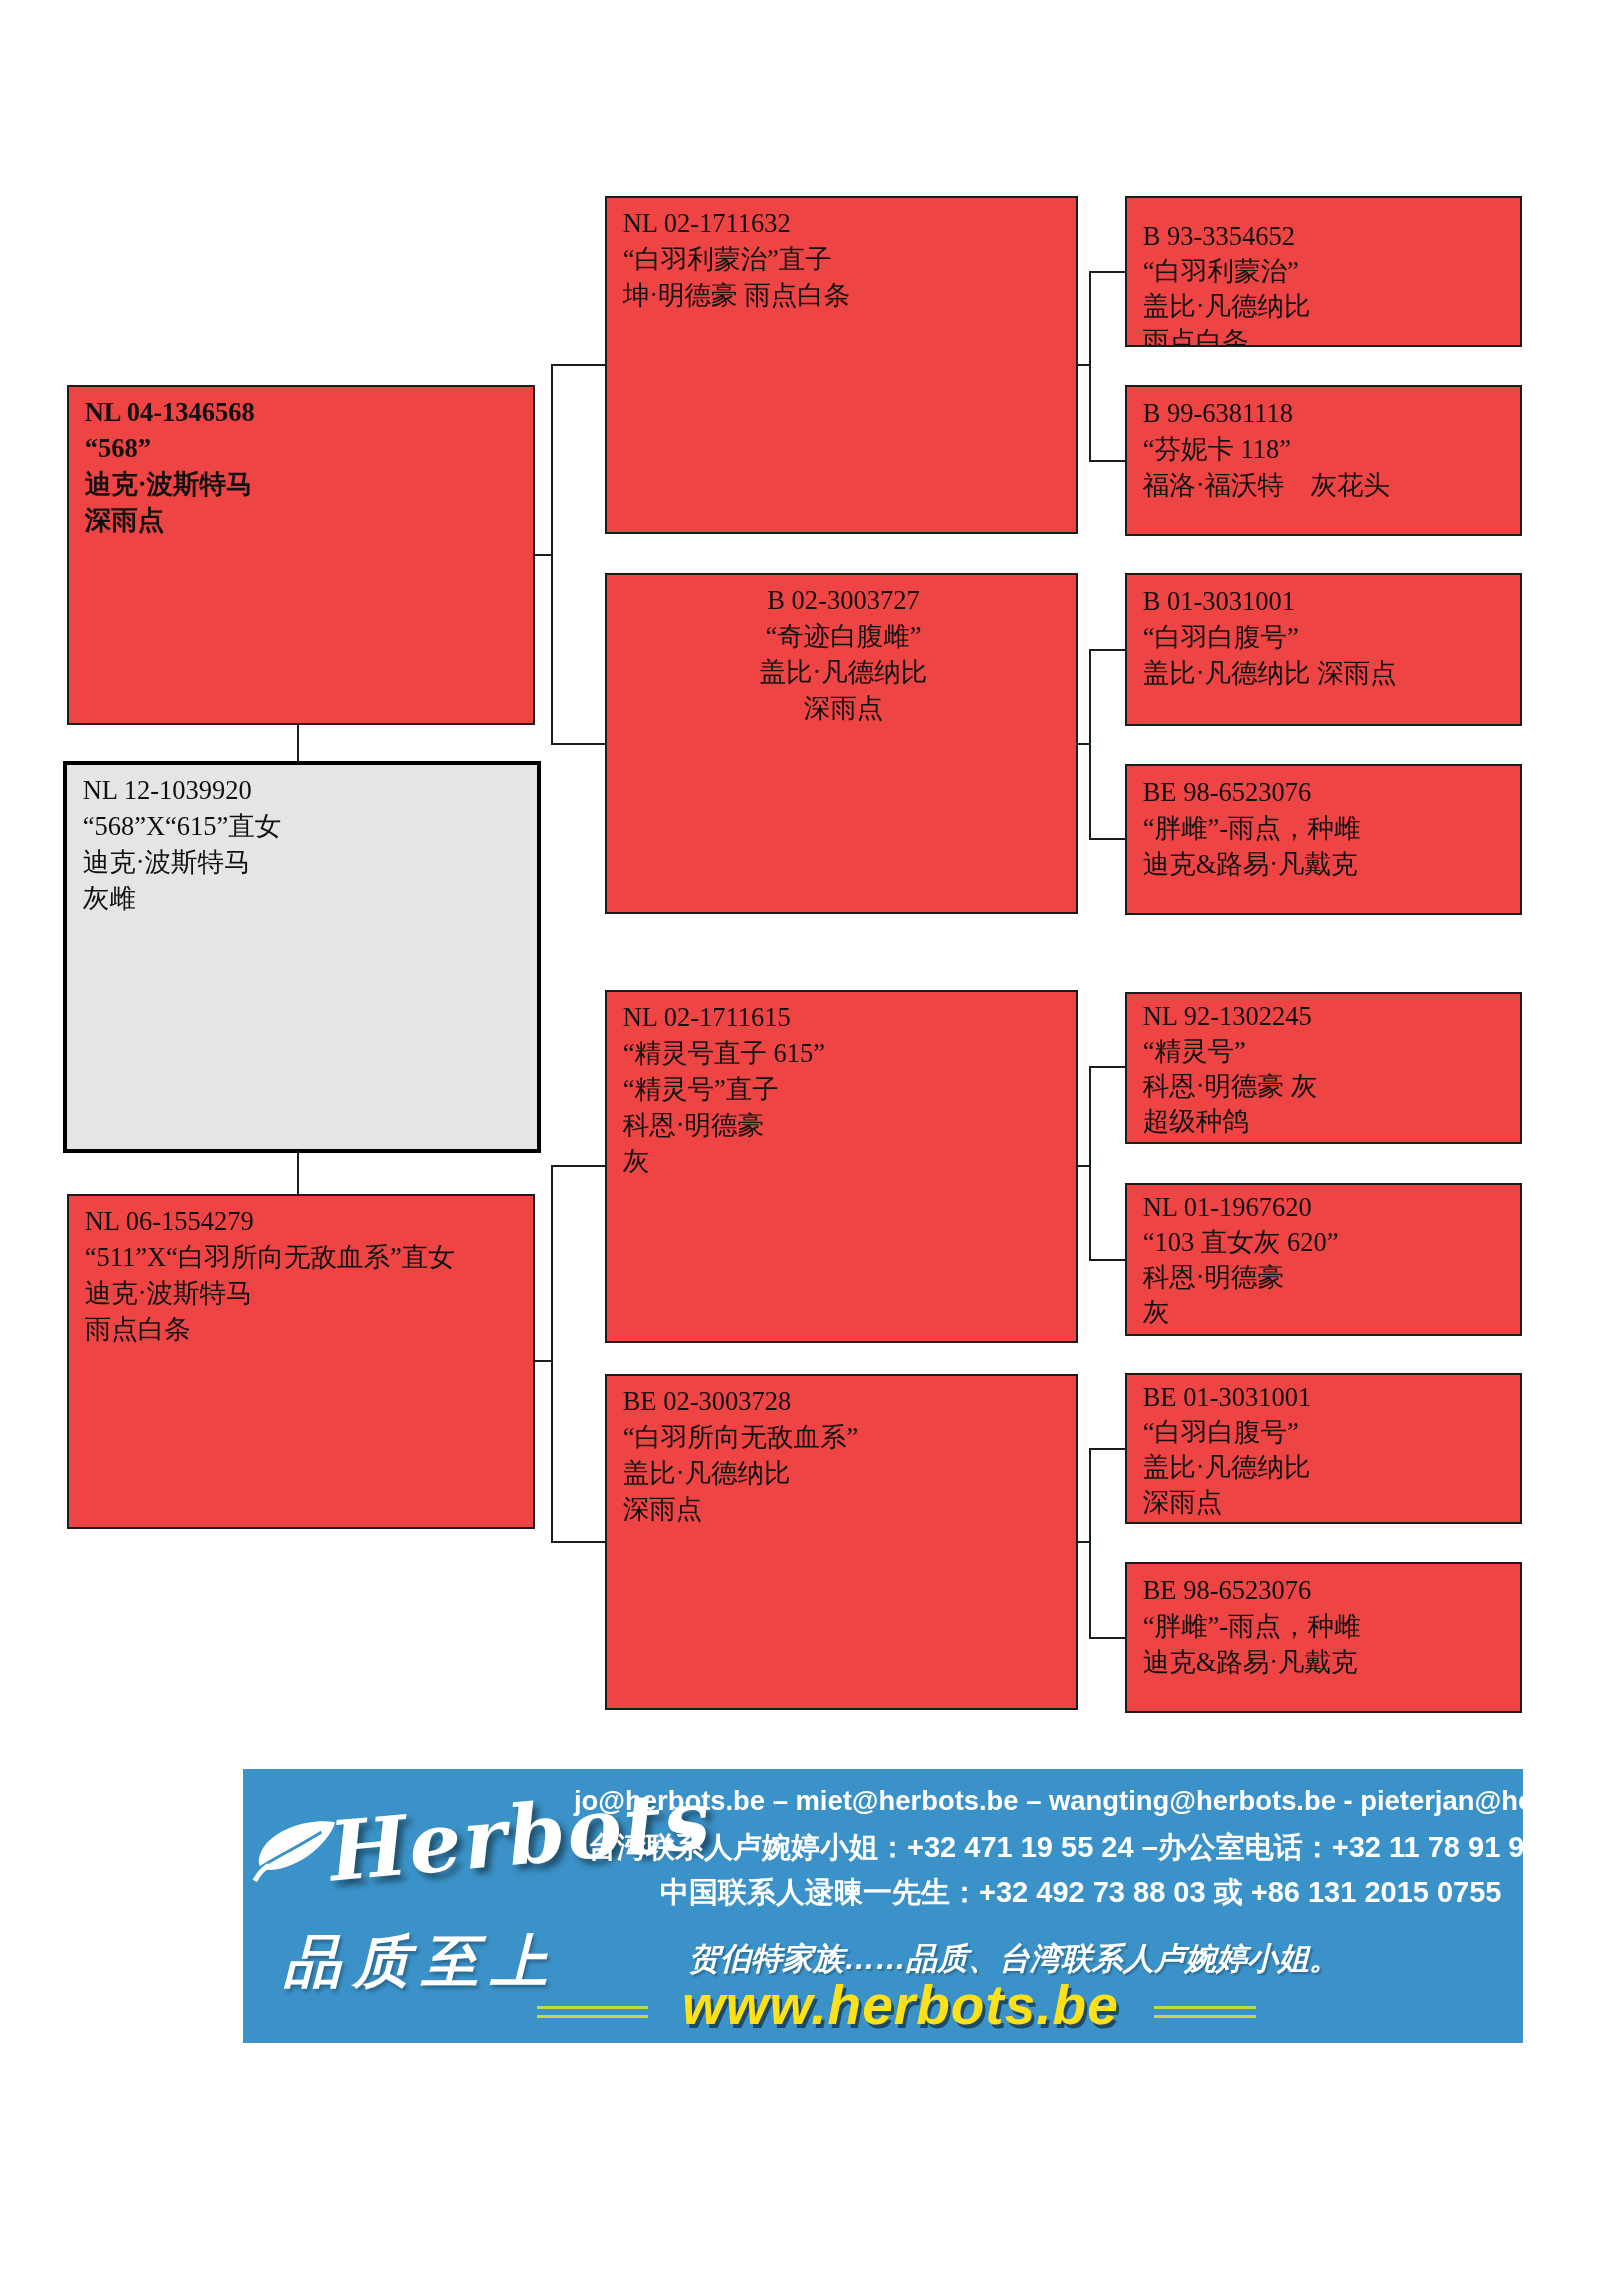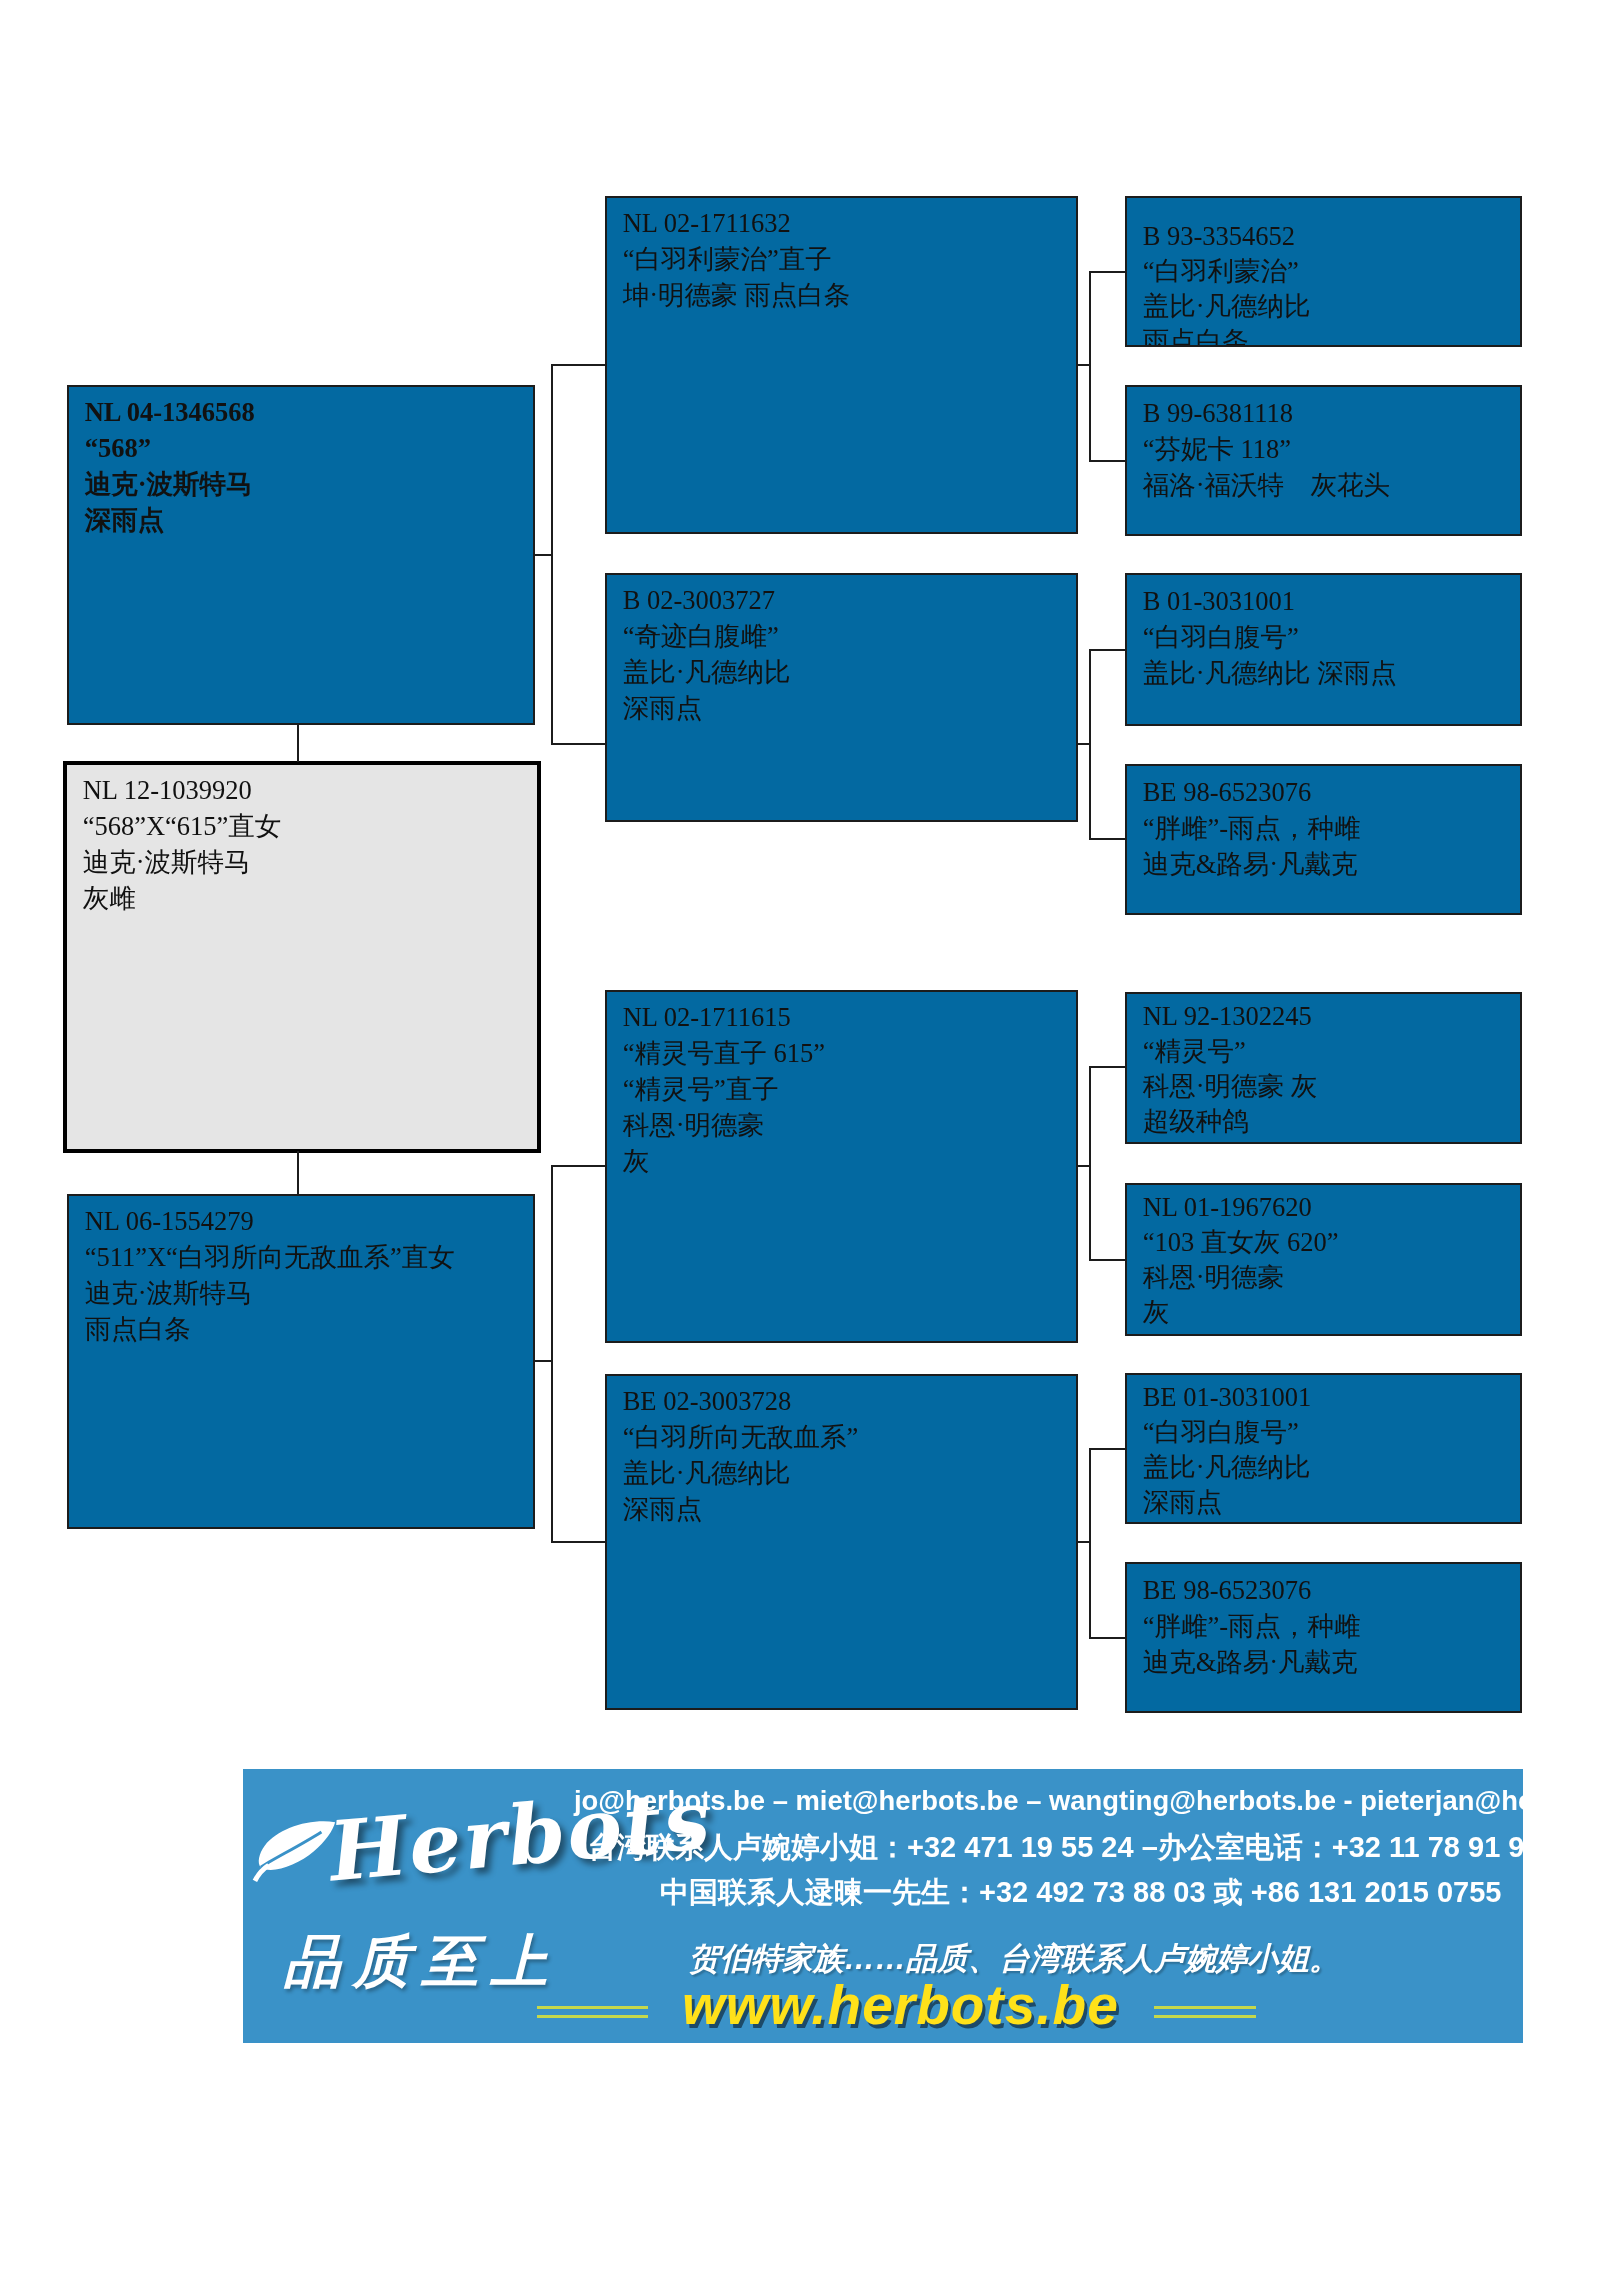--- a/index.html
+++ b/index.html
@@ -1,19 +1,19 @@
 <!DOCTYPE html>
 <html><head>
 <meta charset="utf-8">
 <style>
   html,body{margin:0;padding:0;background:#ffffff;}
   #page{position:relative;width:1621px;height:2293px;background:#ffffff;overflow:hidden;
         font-family:"Liberation Serif","DejaVu Serif",serif;}
   
-  .pbox{position:absolute;box-sizing:border-box;border:2px solid #1c1c1c;background:#0369a1;
+  .pbox{position:absolute;box-sizing:border-box;border:2px solid #1c1c1c;background:#ef4444;
         padding:6.9px 11.8px 0 15.7px;color:#111;font-size:26.5px;line-height:36px;overflow:hidden;}
   .pbox .bline{white-space:nowrap;}
   .pbox.main{border:4.9px solid #000;background:#e5e5e5;}
   
   .hline,.vline{position:absolute;background:#1c1c1c;}
   .hline{height:2px;}
   .vline{width:2px;}
   
   #banner{position:absolute;left:243px;top:1769px;width:1280px;height:274px;background:#3a92c8;
           font-family:"Liberation Sans","DejaVu Sans",sans-serif;color:#fff;}
@@ -59,21 +59,21 @@
     <div class="bline">迪克·波斯特马</div>
     <div class="bline">雨点白条</div>
   </div>
 
   <div class="pbox" style="left:605px;top:196px;width:473px;height:338px;">
     <div class="bline">NL 02-1711632</div>
     <div class="bline">“白羽利蒙治”直子</div>
     <div class="bline">坤·明德豪 雨点白条</div>
   </div>
 
-  <div class="pbox" style="left:605px;top:573px;width:473px;height:249px;">
+  <div class="pbox" style="left:605px;top:573px;width:473px;height:341px;text-align:center;">
     <div class="bline">B 02-3003727</div>
     <div class="bline">“奇迹白腹雌”</div>
     <div class="bline">盖比·凡德纳比</div>
     <div class="bline">深雨点</div>
   </div>
 
   <div class="pbox" style="left:605px;top:990px;width:473px;height:353px;">
     <div class="bline">NL 02-1711615</div>
     <div class="bline">“精灵号直子 615”</div>
     <div class="bline">“精灵号”直子</div>

